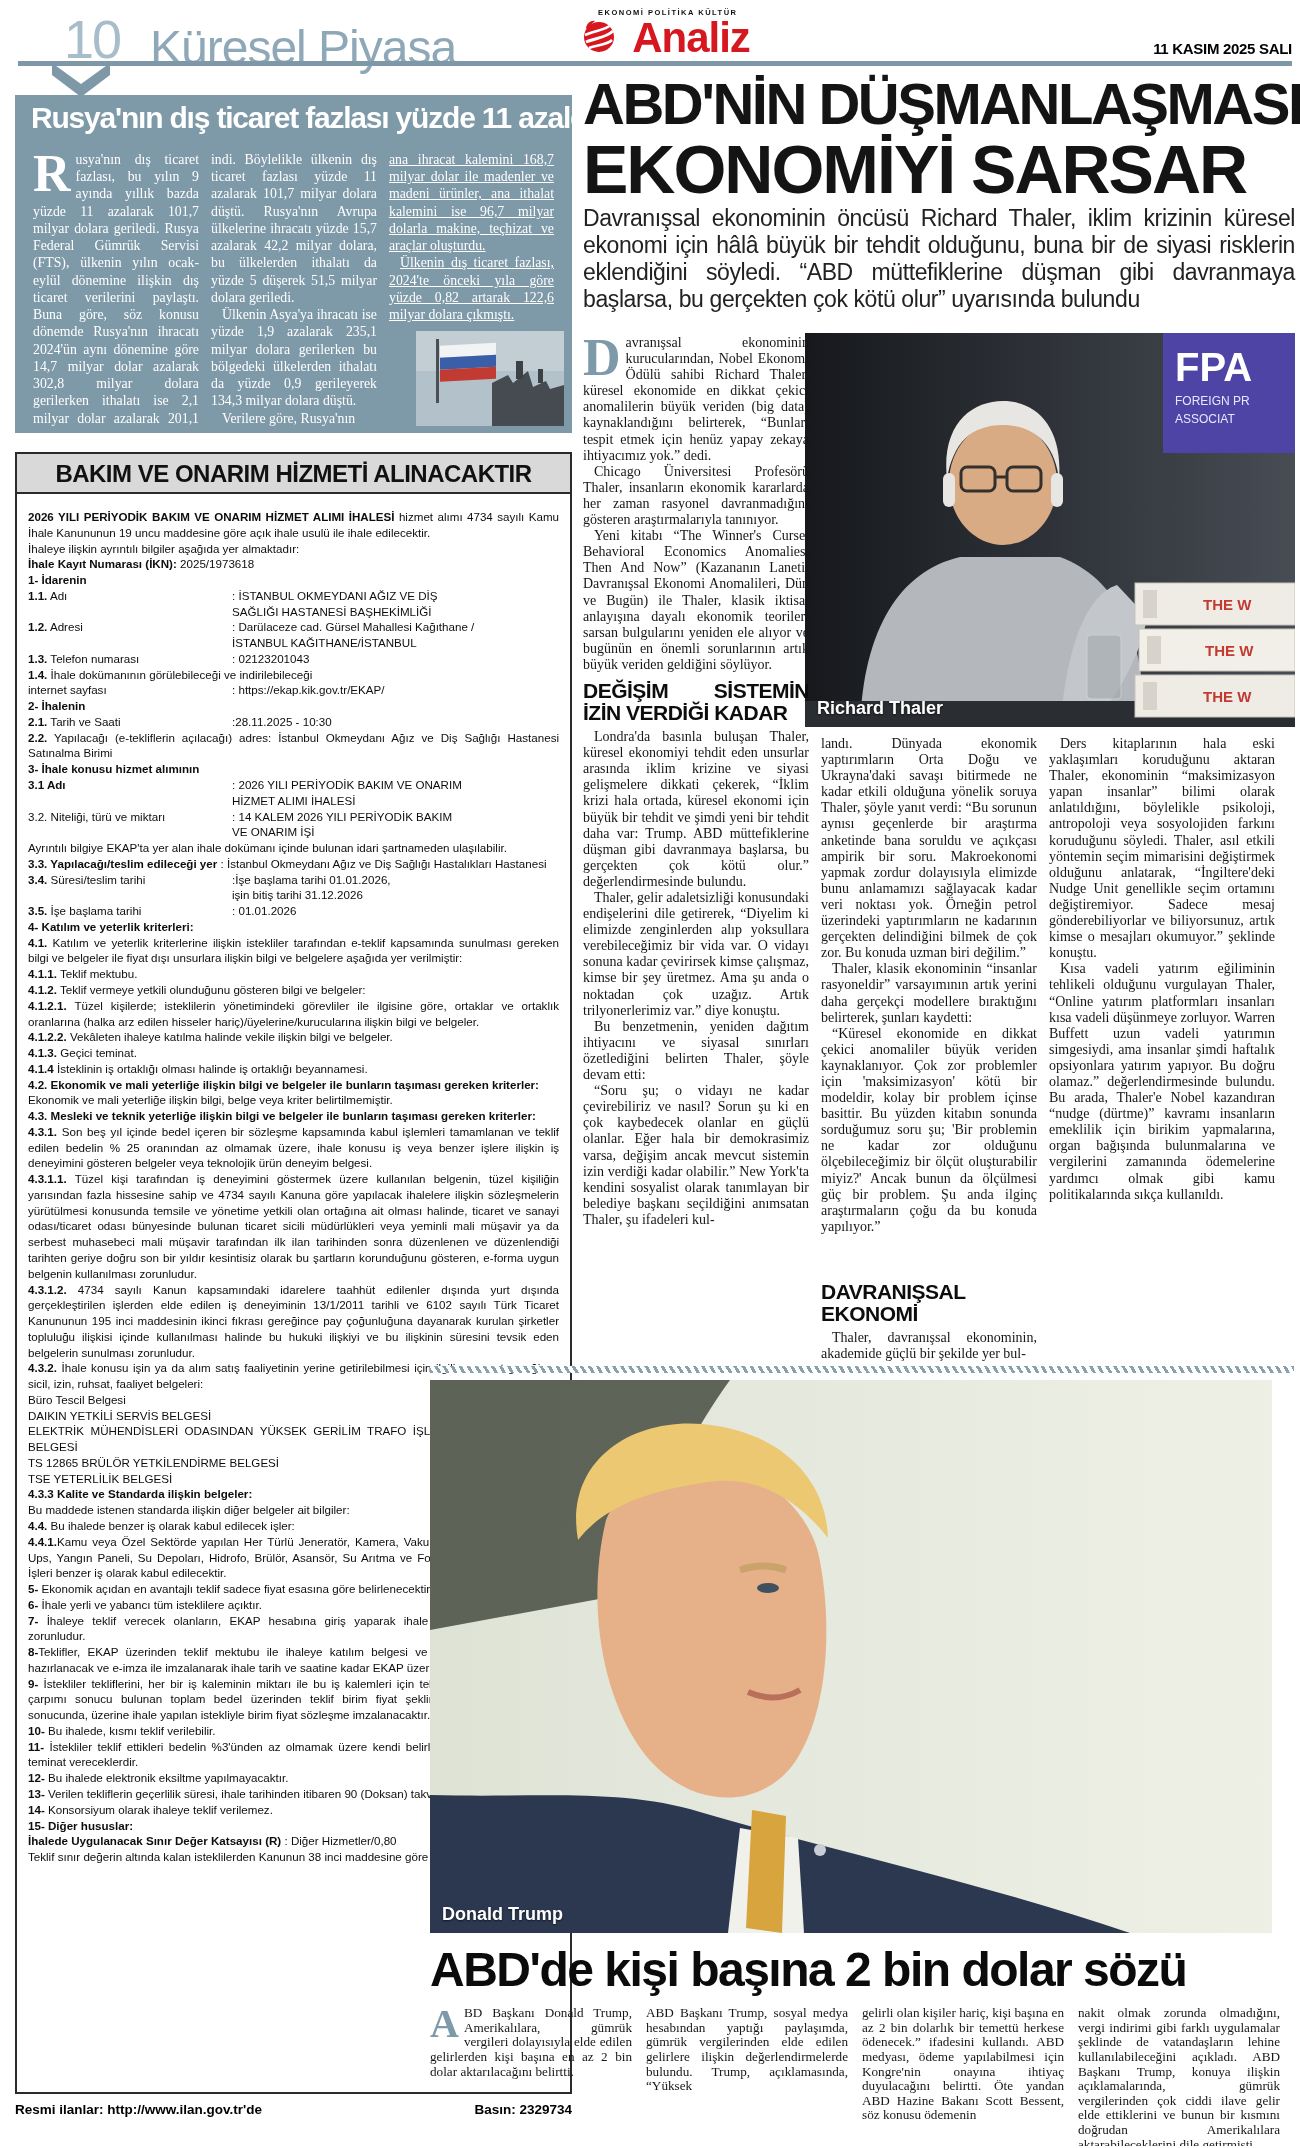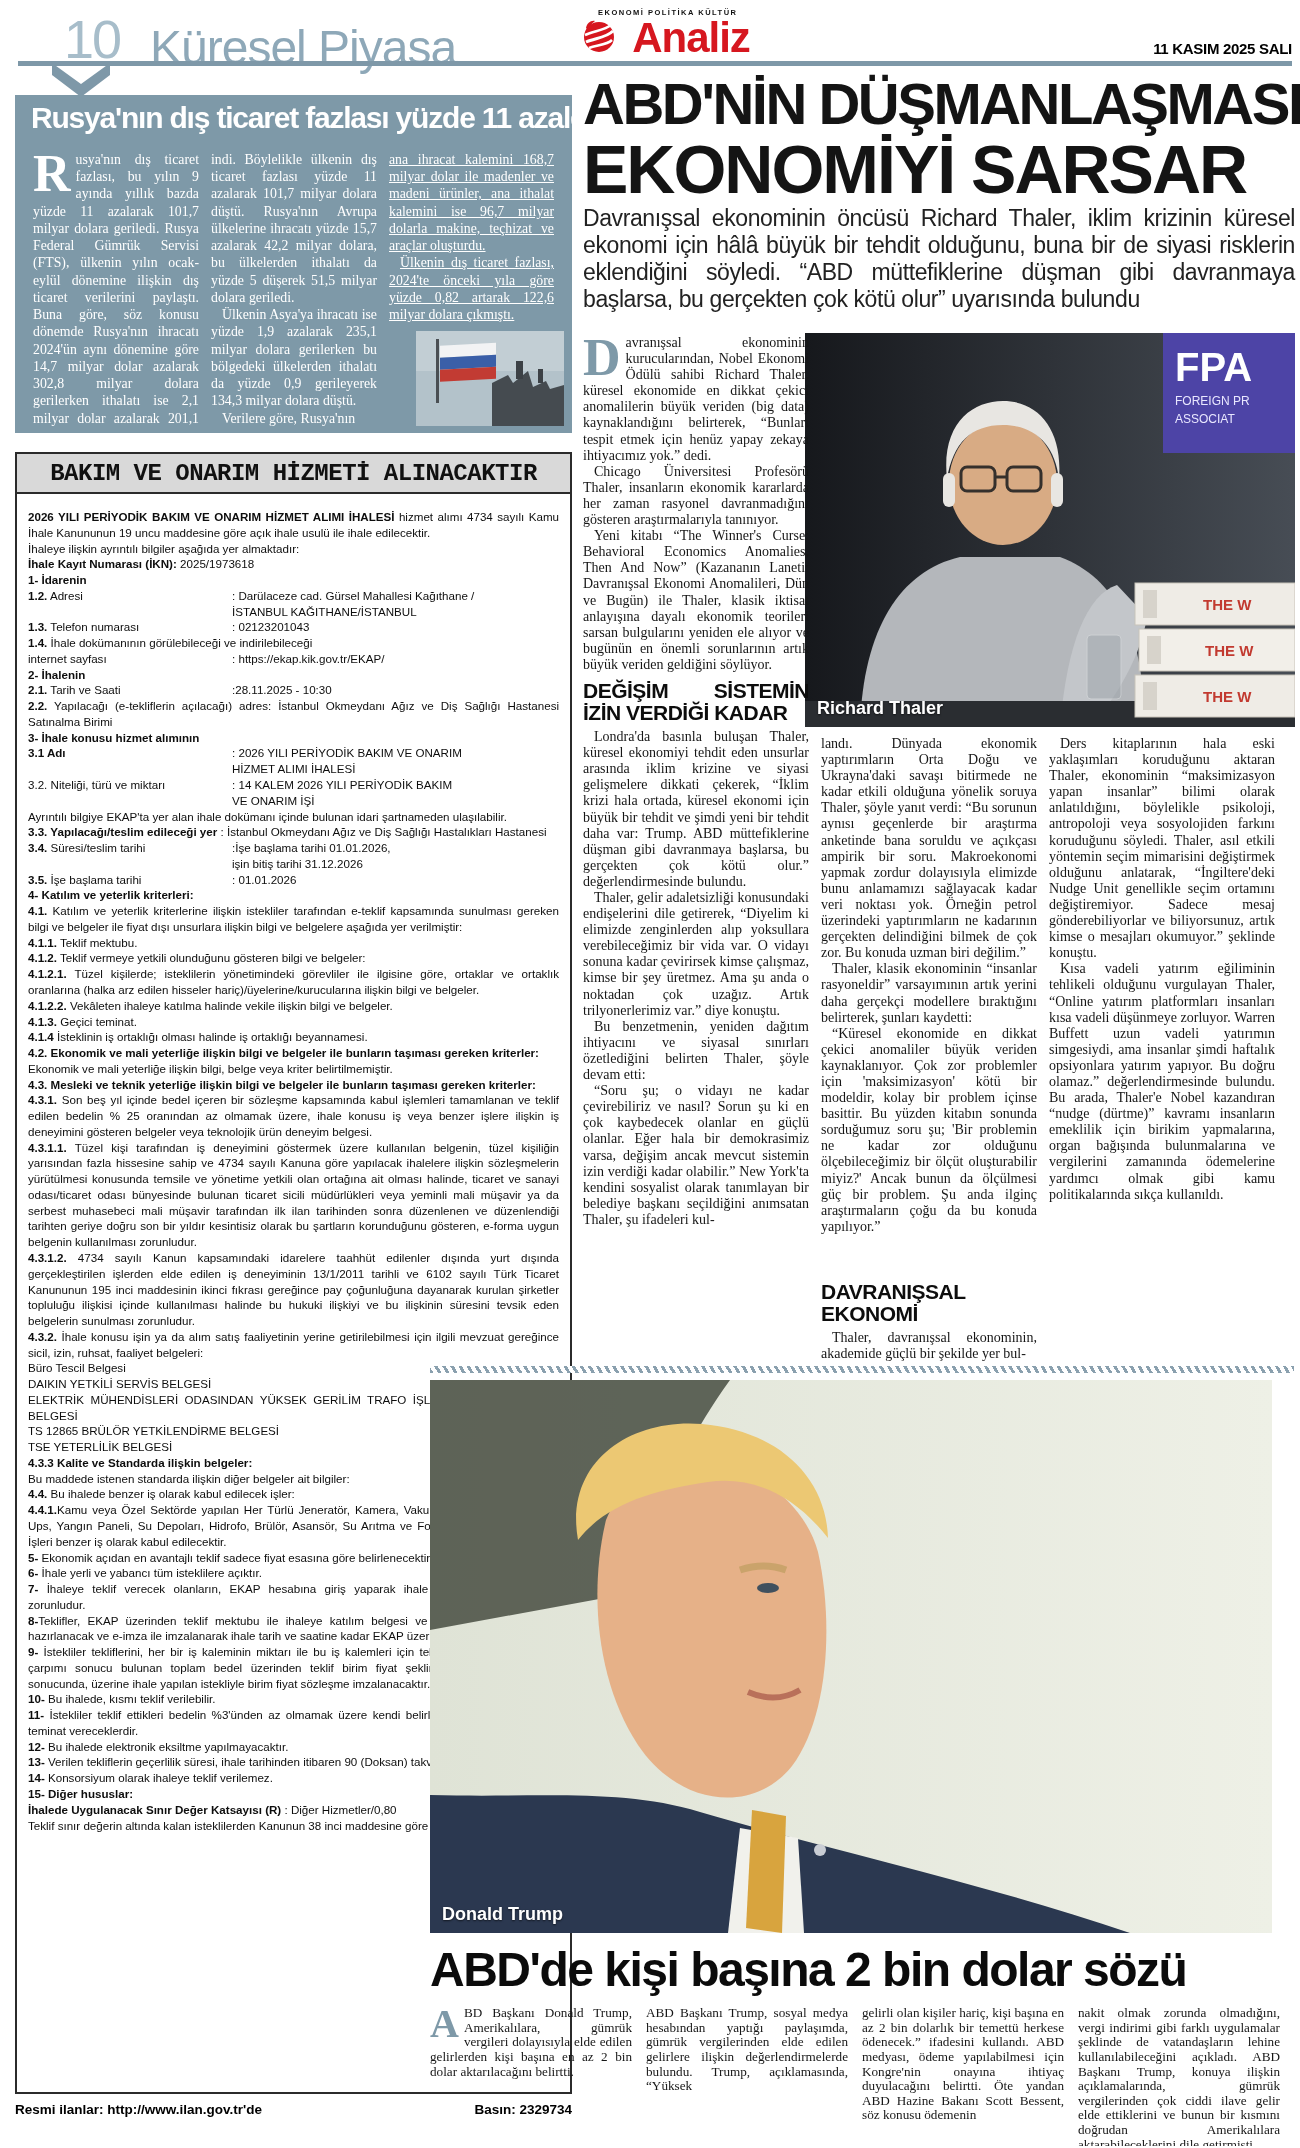--- a/index.html
+++ b/index.html
@@ -31,21 +31,21 @@
   .flagbox{position:absolute;right:8px;bottom:7px;width:148px;height:95px;overflow:hidden;}
 
   
   .para{margin:0;text-indent:11px;}
   .para.ni{text-indent:0;}
   .dropcap{float:left;font-size:52px;line-height:.82;font-weight:bold;padding:2px 5px 0 0;color:#7e99a8;font-family:"Liberation Serif",serif;}
 
   
   .tender{position:absolute;left:15px;top:452px;width:557px;height:1642px;border:2px solid #2b2b2b;background:#fff;overflow:hidden;}
   .tender-head{height:40px;background:#d9d9d9;border-bottom:2px solid #2b2b2b;text-align:center;
-               font-size:24px;font-weight:bold;color:#111;line-height:40px;letter-spacing:-.5px;font-family:Liberation Mono, monospace;}
+               font-size:24px;font-weight:bold;color:#111;line-height:40px;letter-spacing:-.5px;}
   .tender-body{padding:7px 11px 0 11px;font-size:11.6px;line-height:1.36;color:#0d0d0d;text-align:justify;margin-top:8px;}
   .tline{margin:0;}
   .kv{display:flex;}
   .kl{width:204px;flex:none;}
   .kvv{flex:1;white-space:pre-line;text-align:left;}
   .tender-footer{position:absolute;left:15px;top:2102px;width:557px;display:flex;justify-content:space-between;
                  font-size:13.5px;font-weight:bold;color:#000;}
 
   
   .thaler{position:absolute;left:583px;top:75px;width:712px;height:1286px;}
@@ -136,20 +136,25 @@
     </div>
   </div>
 
   <div class="tender" data-name="tender-notice">
     <div class="tender-head" data-name="tender-title">BAKIM VE ONARIM HİZMETİ ALINACAKTIR</div>
     <div class="tender-body" data-name="tender-body">
         <p class="tline" data-name="tender-line"><b>2026 YILI PERİYODİK BAKIM VE ONARIM HİZMET ALIMI İHALESİ</b> hizmet alımı 4734 sayılı Kamu İhale Kanununun 19 uncu maddesine göre açık ihale usulü ile ihale edilecektir.</p>
         <p class="tline" data-name="tender-line">İhaleye ilişkin ayrıntılı bilgiler aşağıda yer almaktadır:</p>
         <p class="tline" data-name="tender-line"><b>İhale Kayıt Numarası (İKN):</b> 2025/1973618</p>
         <p class="tline" data-name="tender-line"><b>1- İdarenin</b></p>
+        <div class="kv" data-name="tender-line">
+          <span class="kl"><b>1.1.</b> Adı</span>
+          <span class="kvv">: İSTANBUL OKMEYDANI AĞIZ VE DİŞ
+SAĞLIĞI HASTANESİ BAŞHEKİMLİĞİ</span>
+        </div>
         <div class="kv" data-name="tender-line">
           <span class="kl"><b>1.2.</b> Adresi</span>
           <span class="kvv">: Darülaceze cad. Gürsel Mahallesi Kağıthane /
 İSTANBUL KAĞITHANE/İSTANBUL</span>
         </div>
         <div class="kv" data-name="tender-line">
           <span class="kl"><b>1.3.</b> Telefon numarası</span>
           <span class="kvv">: 02123201043</span>
         </div>
         <p class="tline" data-name="tender-line"><b>1.4.</b> İhale dokümanının görülebileceği ve indirilebileceği</p>

